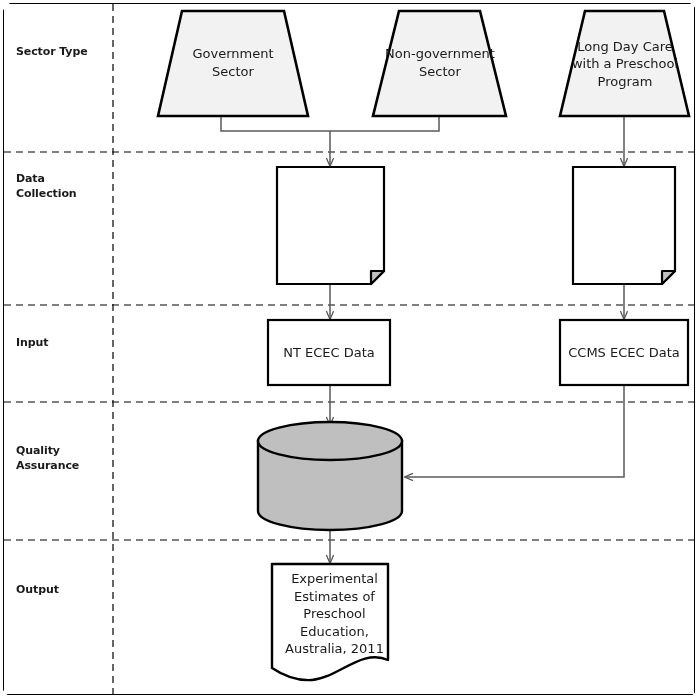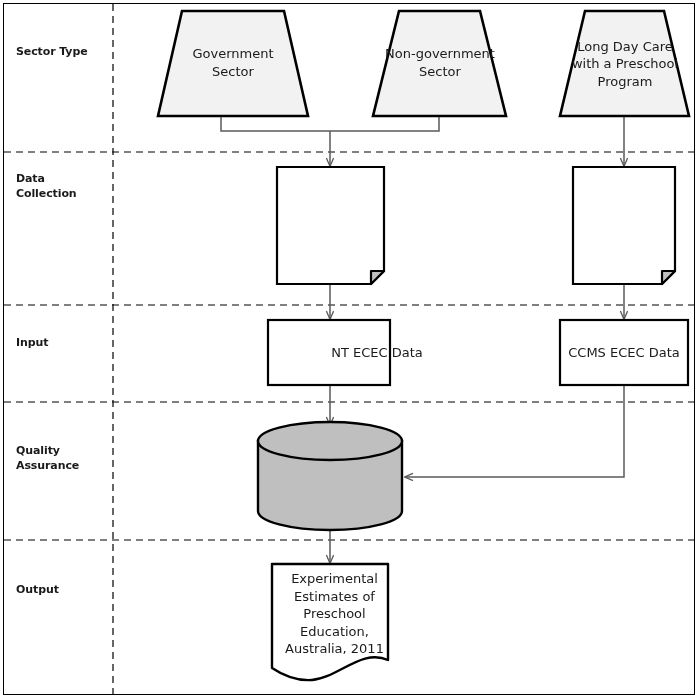--- a/index.html
+++ b/index.html
@@ -7,20 +7,21 @@
     padding: 0;
     background: #ffffff;
   }
   #canvas {
     position: relative;
     width: 700px;
     height: 700px;
     background: #ffffff;
     font-family: "DejaVu Sans", sans-serif;
     overflow: hidden;
+    border-radius: 21px;
   }
   
   #frame {
     position: absolute;
     left: 3px;
     top: 3px;
     width: 692px;
     height: 692px;
     border: 1px solid #000000;
     box-sizing: border-box;
@@ -135,21 +136,21 @@
 
   <div class="node-text" style="left:372px; top:40px; width:136px; height:46px;">Non-government
 Sector</div>
 
   <div class="node-text" style="left:562px; top:33px; width:126px; height:62px;">Long Day Care
 with a Preschool
 Program</div>
 
 
 
-  <div class="node-text" style="left:268px; top:320px; width:122px; height:65px;padding-left:48px;">NT ECEC Data</div>
+  <div class="node-text" style="left:268px; top:320px; width:122px; height:65px;">NT ECEC Data</div>
 
   <div class="node-text" style="left:560px; top:320px; width:128px; height:65px;">CCMS ECEC Data</div>
 
 
   <div class="node-text" style="left:272px; top:570px; width:125px; height:85px; align-items:flex-start;">Experimental
 Estimates of
 Preschool
 Education,
 Australia, 2011</div>
 

